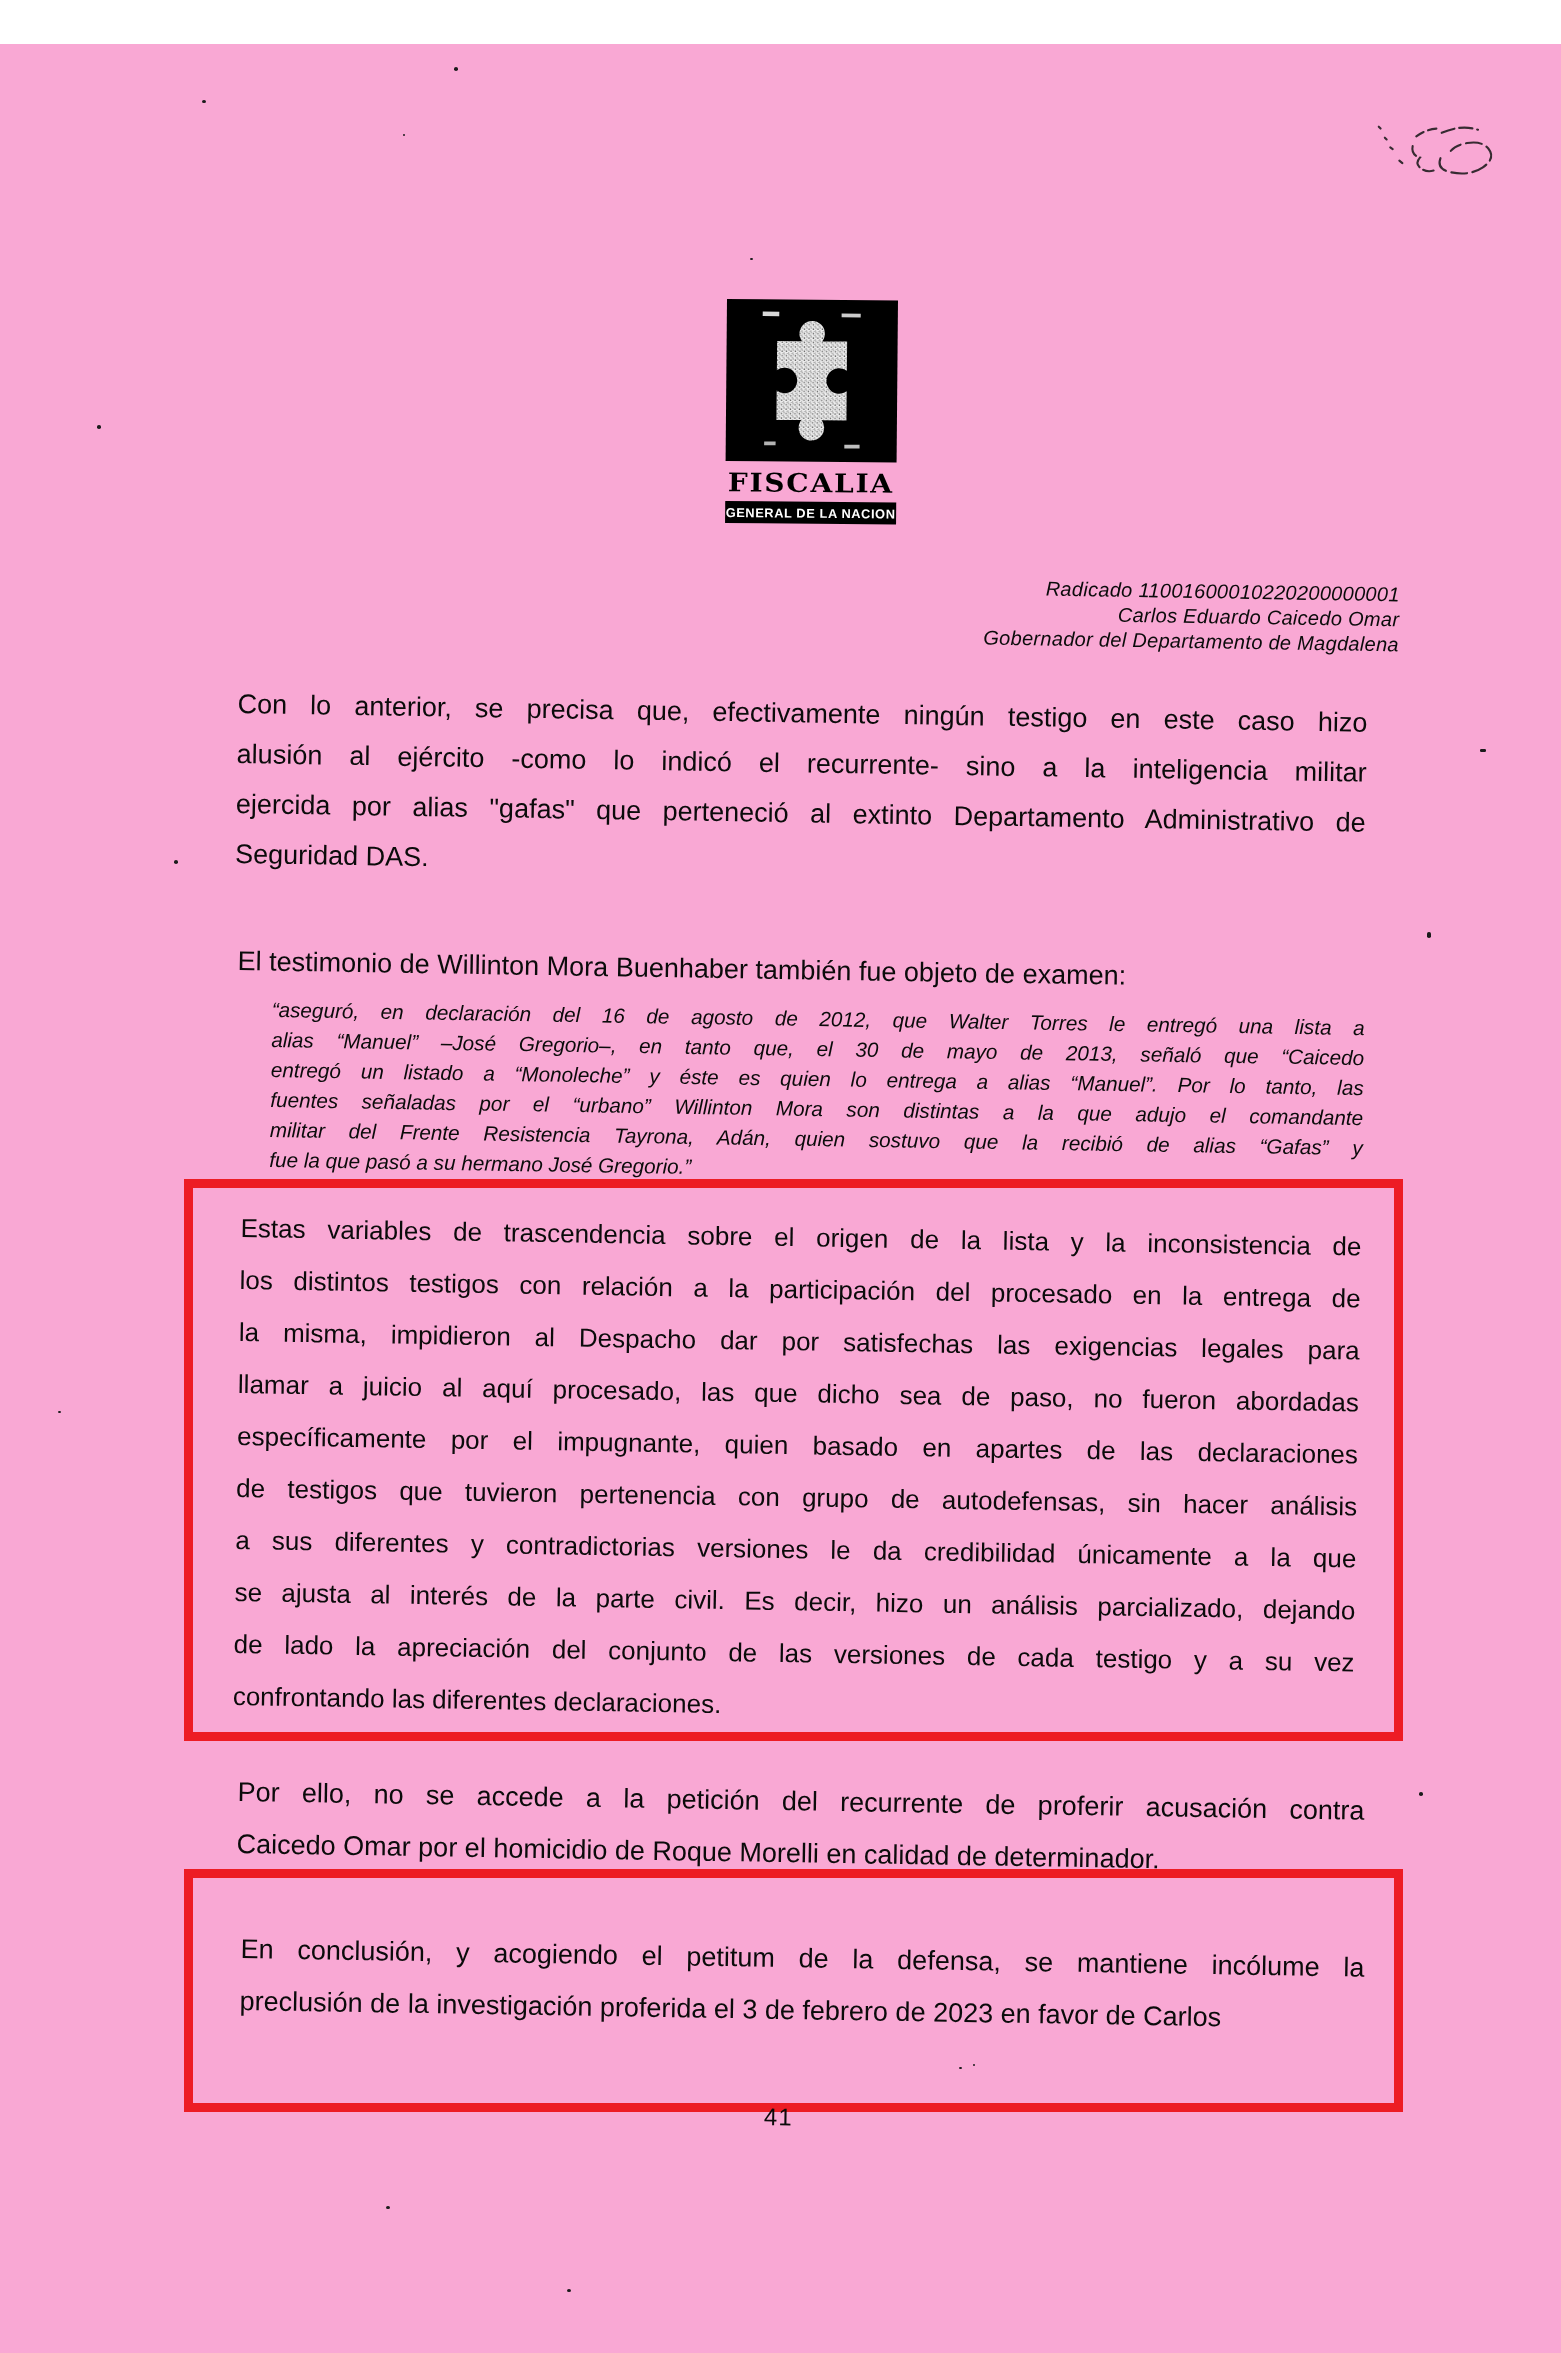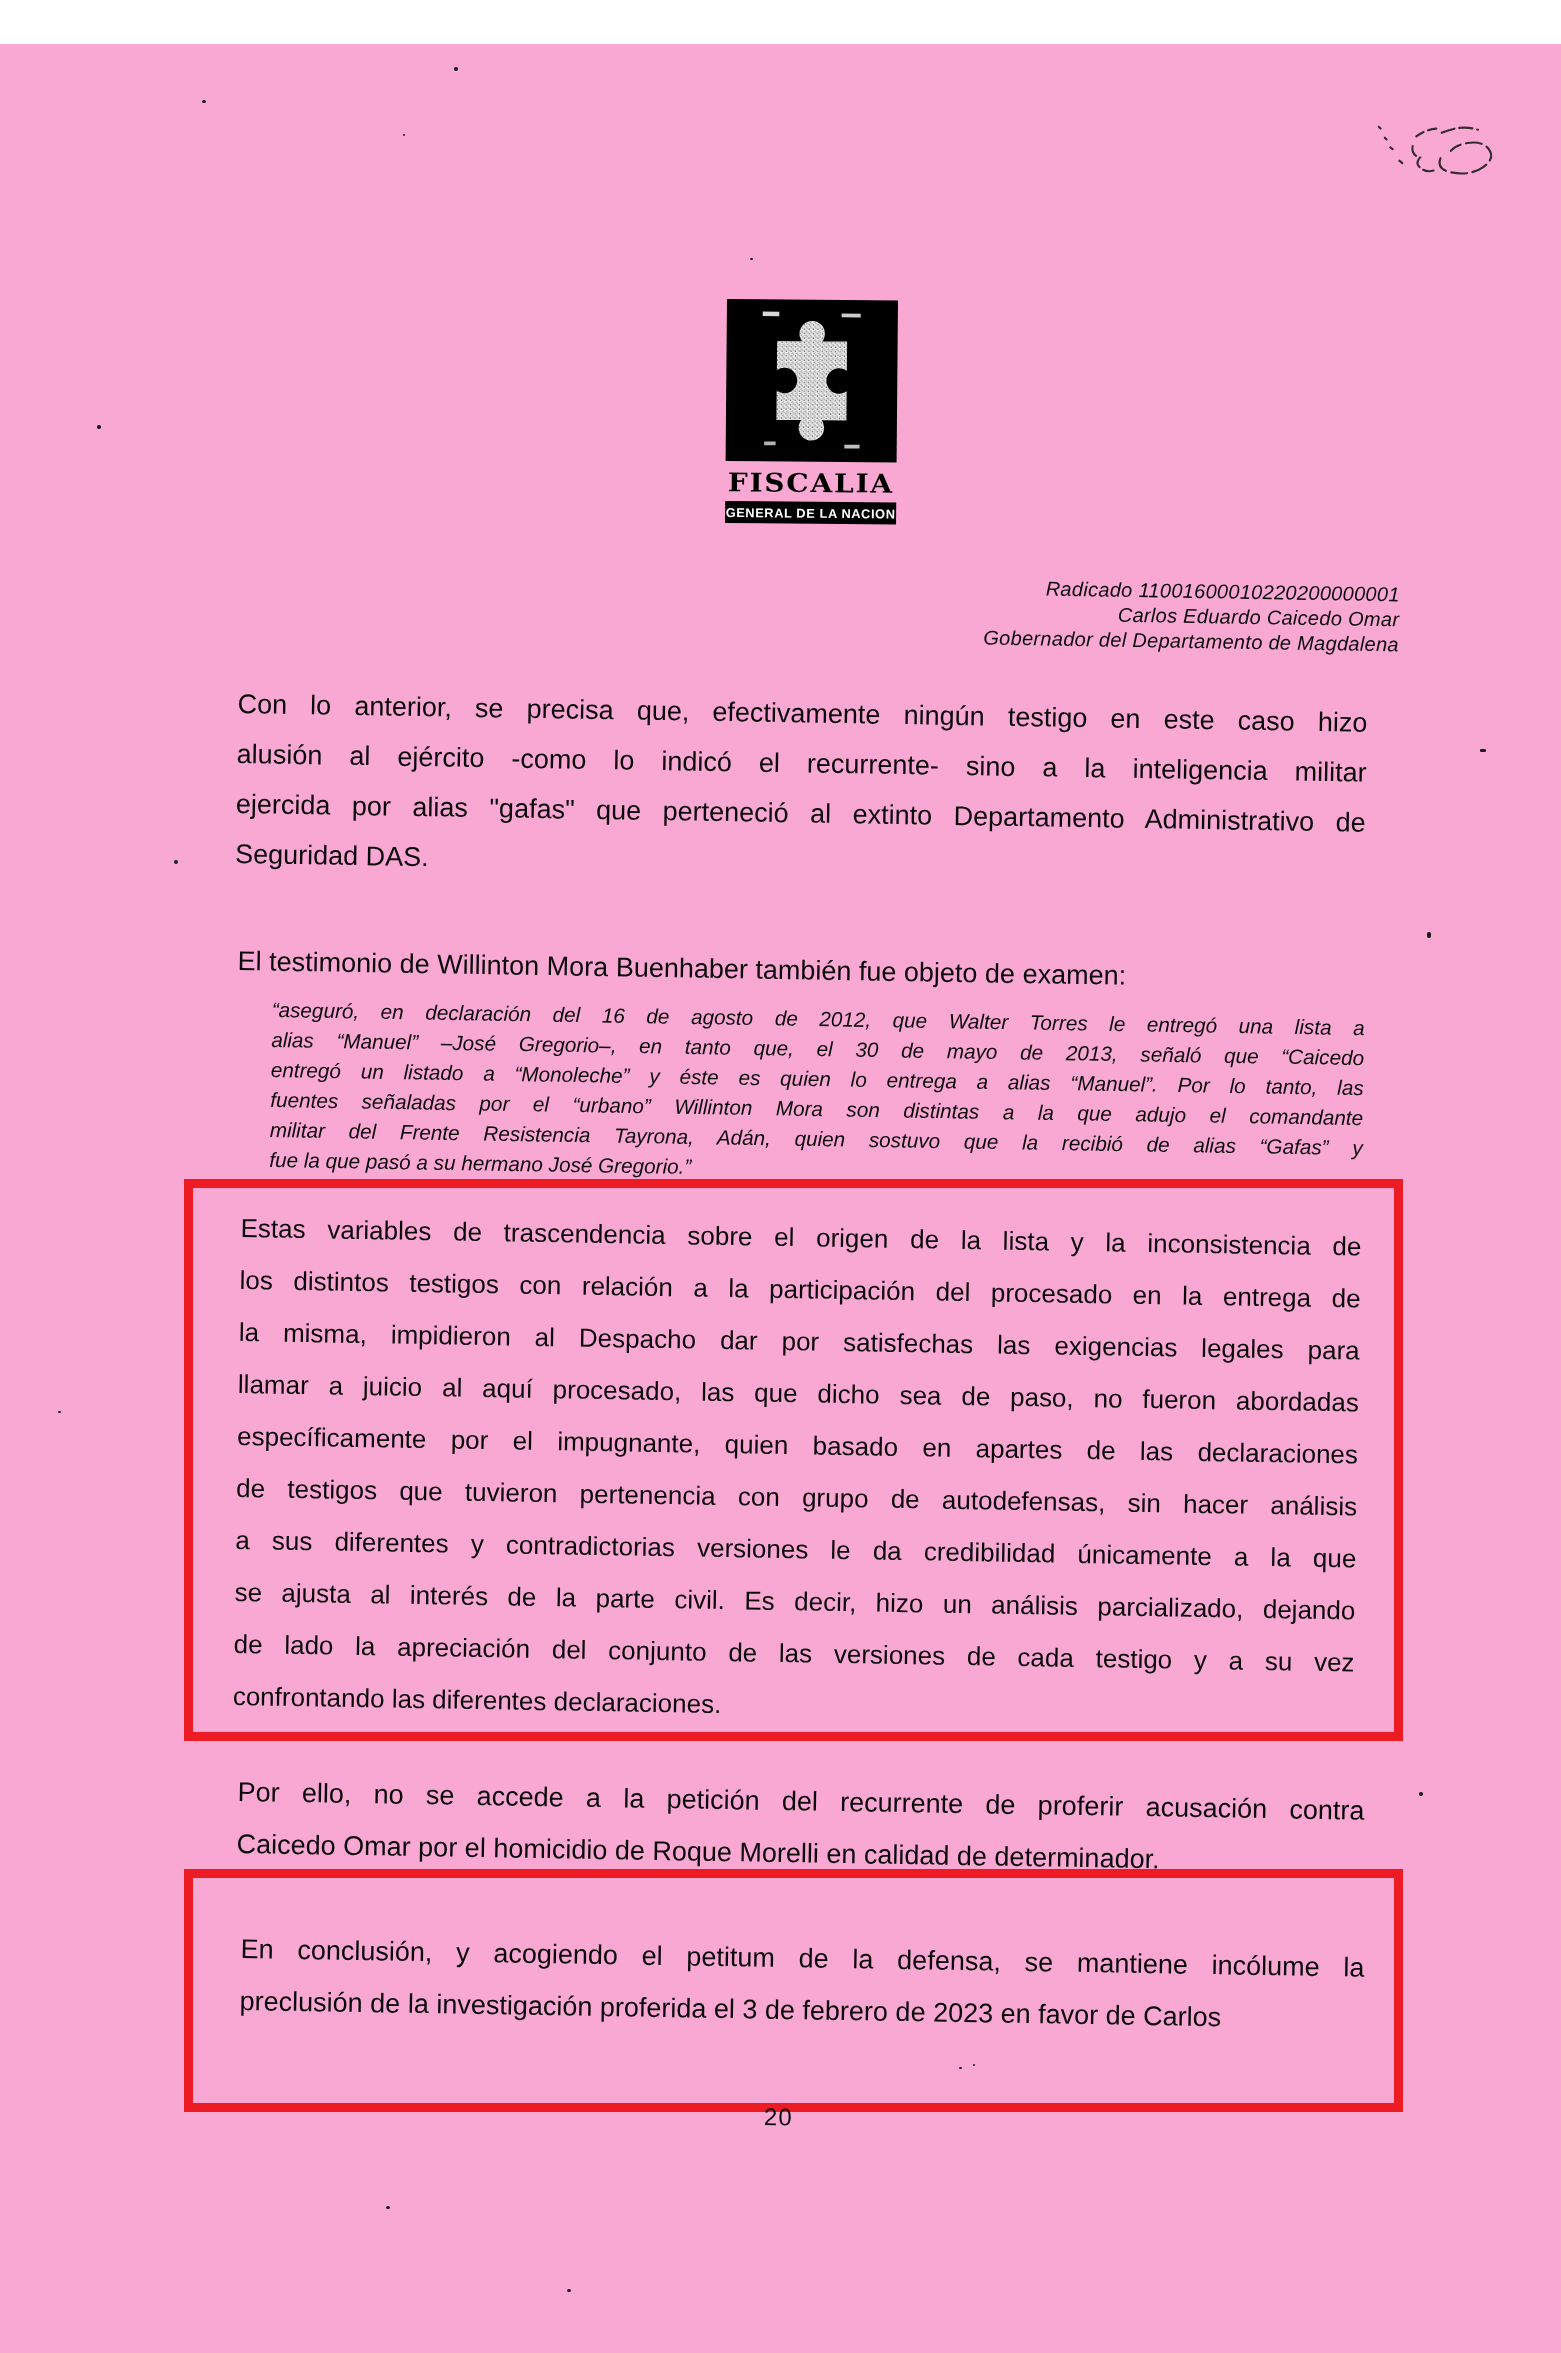--- a/index.html
+++ b/index.html
@@ -149,21 +149,21 @@
     <div class="ln ln-last">Caicedo Omar por el homicidio de Roque Morelli en calidad de determinador.</div>
   </div>
 
   <div class="redbox" id="box2"></div>
 
   <div class="abs para hl2 tilt">
     <div class="ln">En conclusión, y acogiendo el petitum de la defensa, se mantiene incólume la</div>
     <div class="ln ln-last">preclusión de la investigación proferida el 3 de febrero de 2023 en favor de Carlos</div>
   </div>
 
-  <div class="abs pageno tilt">20</div>
+  <div class="abs pageno tilt">41</div>
 
   <div class="speck" style="left:454px;top:23px;width:4.3px;height:3.6px;"></div>
   <div class="speck" style="left:202px;top:56px;width:3.6px;height:3px;"></div>
   <div class="speck" style="left:403px;top:90px;width:2.4px;height:2.4px;"></div>
   <div class="speck" style="left:97px;top:381px;width:3.6px;height:3.6px;"></div>
   <div class="speck" style="left:750px;top:214px;width:3px;height:2.4px;"></div>
   <div class="speck" style="left:1480px;top:705px;width:6px;height:3px;border-radius:1.2px;"></div>
   <div class="speck" style="left:174px;top:816px;width:4.3px;height:3.6px;"></div>
   <div class="speck" style="left:1427px;top:888px;width:3.6px;height:6px;border-radius:1.8px;"></div>
   <div class="speck" style="left:58px;top:1367px;width:3px;height:2.4px;"></div>

